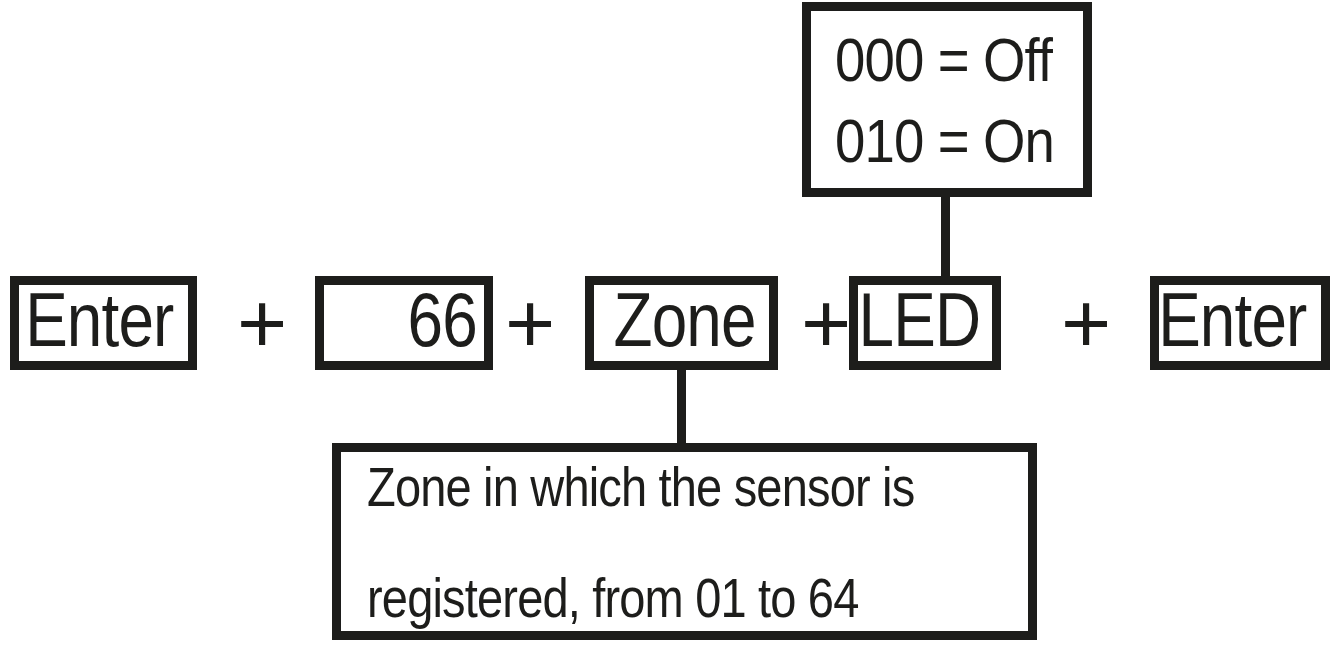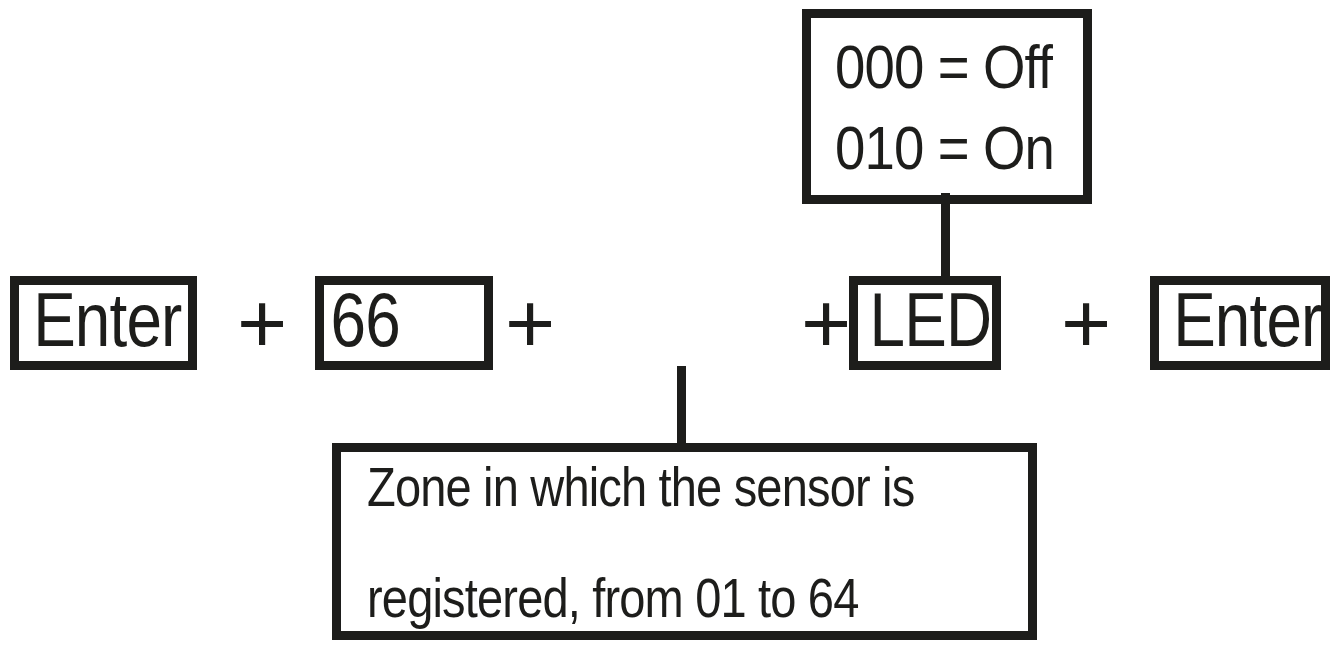--- a/index.html
+++ b/index.html
@@ -16,21 +16,21 @@
     color: #1d1d1b;
     overflow: hidden;
   }
   .box {
     position: absolute;
     box-sizing: border-box;
     border: 9px solid #1d1d1b;
     background: #ffffff;
     display: flex;
     align-items: center;
-    justify-content: flex-start;
+    justify-content: flex-end;
   }
   
   .seq-box { top: 276px; height: 94px; }
   .b0 { left: 10px;   width: 187px; }
   .b1 { left: 315px;  width: 178px; }
   .b2 { left: 585px;  width: 193px; }
   .b3 { left: 849px;  width: 152px; }
   .b4 { left: 1150px; width: 180px; }
   .seq-label {
     font-size: 76px;
@@ -52,21 +52,21 @@
     font-size: 86px;
     line-height: 1;
   }
   .p0 { left: 222px; }
   .p1 { left: 490px; }
   .p2 { left: 786px; }
   .p3 { left: 1046px; }
   
   .callout-top {
     left: 802px;
-    top: 9px;
+    top: 2px;
     width: 290px;
     height: 195px;
     flex-direction: column;
     align-items: flex-start;
     justify-content: center;
     padding-left: 24px;
   }
   .callout-top .line {
     font-size: 62px;
     line-height: 81px;
@@ -120,20 +120,23 @@
   </div>
 
   <div class="plus p0">+</div>
 
   <div class="box seq-box b1">
     <span class="seq-label">66</span>
   </div>
 
   <div class="plus p1">+</div>
 
+  <div class="box seq-box b2">
+    <span class="seq-label">Zone</span>
+  </div>
 
   <div class="plus p2">+</div>
 
   <div class="box seq-box b3">
     <span class="seq-label">LED</span>
   </div>
 
   <div class="plus p3">+</div>
 
   <div class="box seq-box b4">

